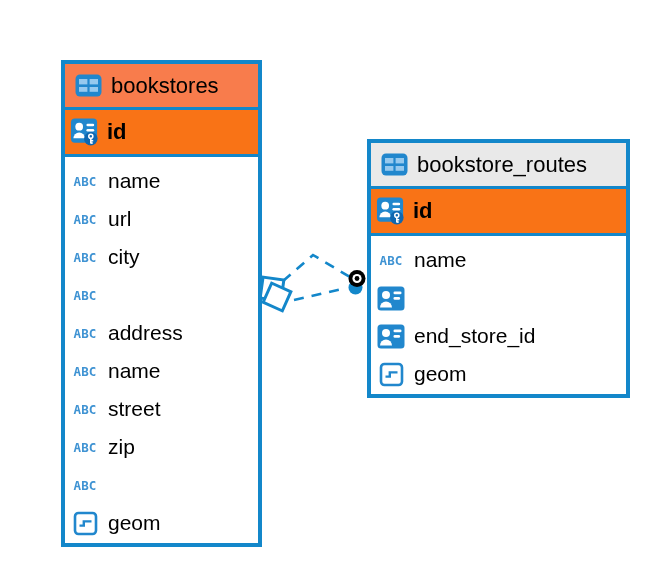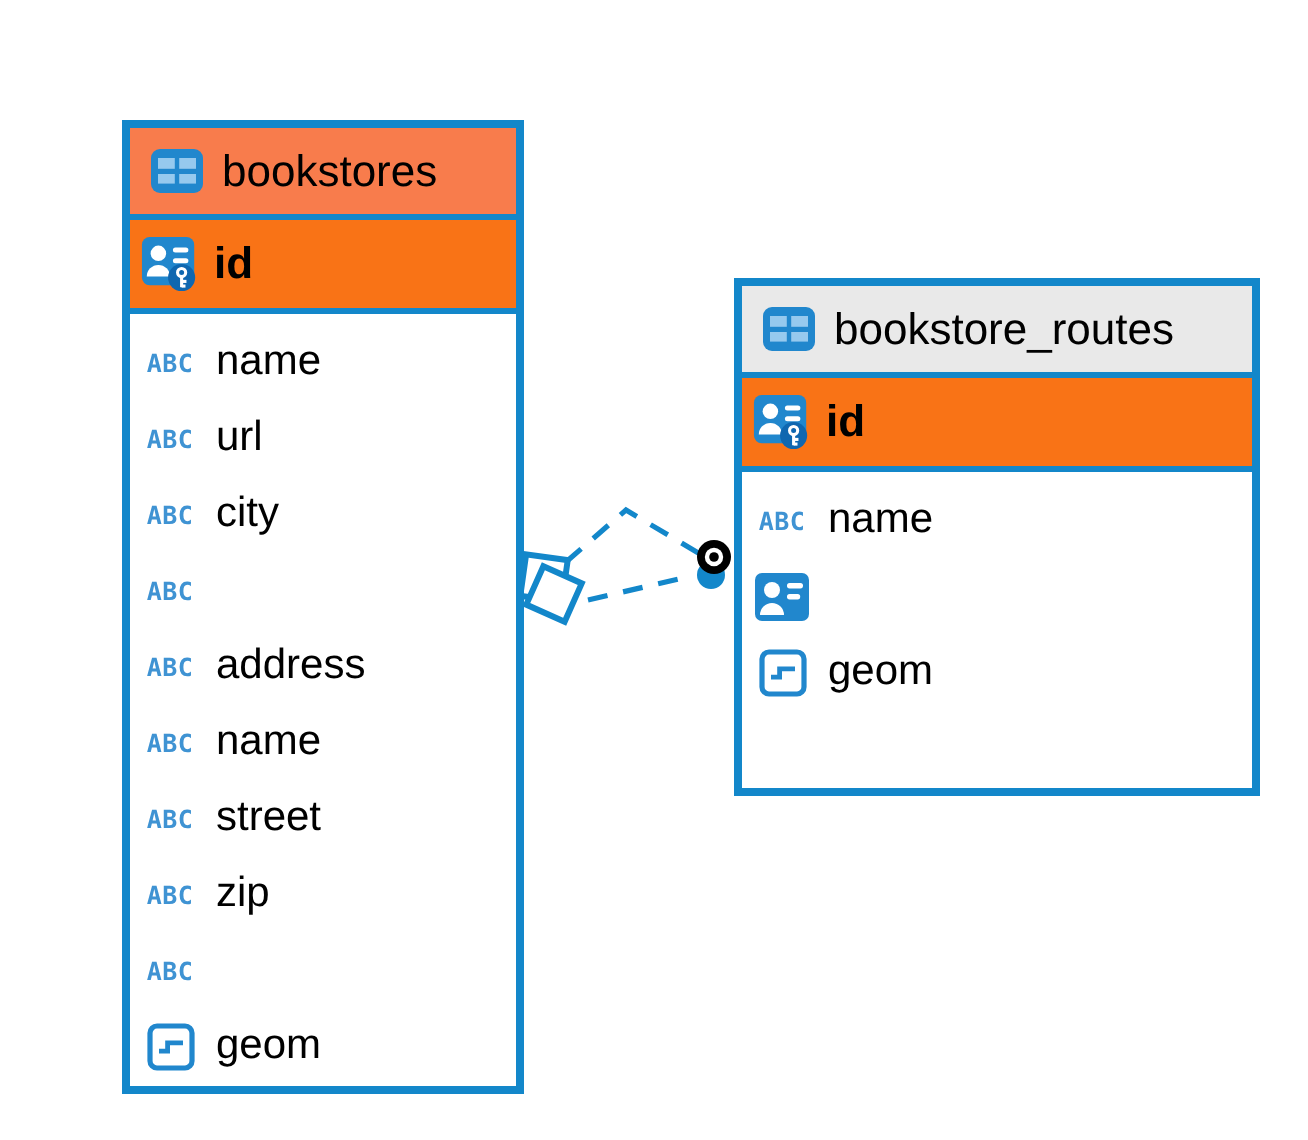--- a/index.html
+++ b/index.html
@@ -195,20 +195,32 @@
               <rect x="0.5" y="0.5" width="27" height="24" rx="3.5" fill="#2187cd"></rect>
               <circle cx="9" cy="9" r="4" fill="#fff"></circle>
               <path d="M 3 21.5 a 6 6 0 0 1 12 0 z" fill="#fff"></path>
               <rect x="16.5" y="5.5" width="8" height="2.7" rx="1.3" fill="#fff"></rect>
               <rect x="16.5" y="11" width="6.6" height="2.7" rx="1.3" fill="#fff"></rect>
             </svg>
           </span>
         </div>
         <div class="col-row">
           <span class="icon-box">
+            <svg width="28" height="25" viewBox="0 0 28 25">
+              <rect x="0.5" y="0.5" width="27" height="24" rx="3.5" fill="#2187cd"></rect>
+              <circle cx="9" cy="9" r="4" fill="#fff"></circle>
+              <path d="M 3 21.5 a 6 6 0 0 1 12 0 z" fill="#fff"></path>
+              <rect x="16.5" y="5.5" width="8" height="2.7" rx="1.3" fill="#fff"></rect>
+              <rect x="16.5" y="11" width="6.6" height="2.7" rx="1.3" fill="#fff"></rect>
+            </svg>
+          </span>
+          <span>end_store_id</span>
+        </div>
+        <div class="col-row">
+          <span class="icon-box">
             <svg width="25" height="25" viewBox="0 0 25 25">
               <rect x="2" y="2" width="21" height="21" rx="3.5" fill="#fff" stroke="#2187cd" stroke-width="2.6"></rect>
               <path d="M 6.5 14.6 L 10.8 14.6 L 10.8 10.4 L 18.5 10.4" fill="none" stroke="#2187cd" stroke-width="2.4"></path>
             </svg>
           </span>
           <span>geom</span>
         </div>
       </div>
     </div>
 

